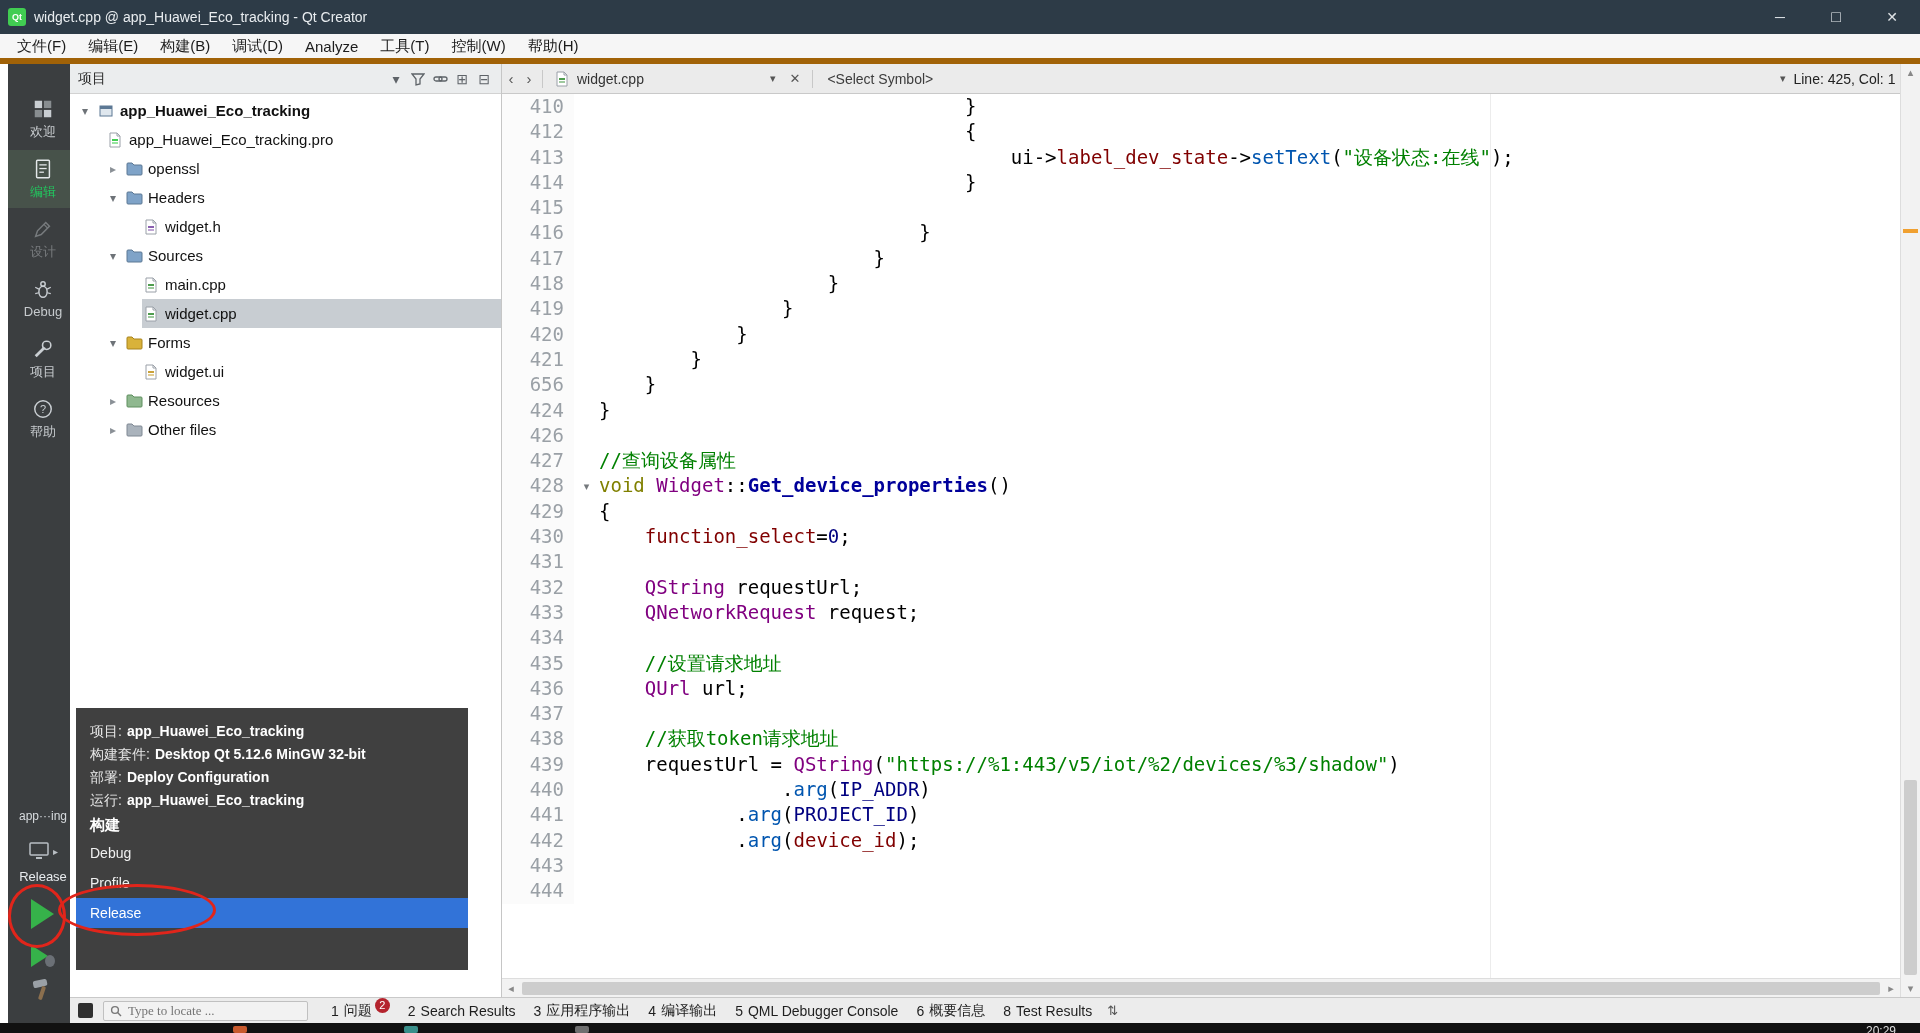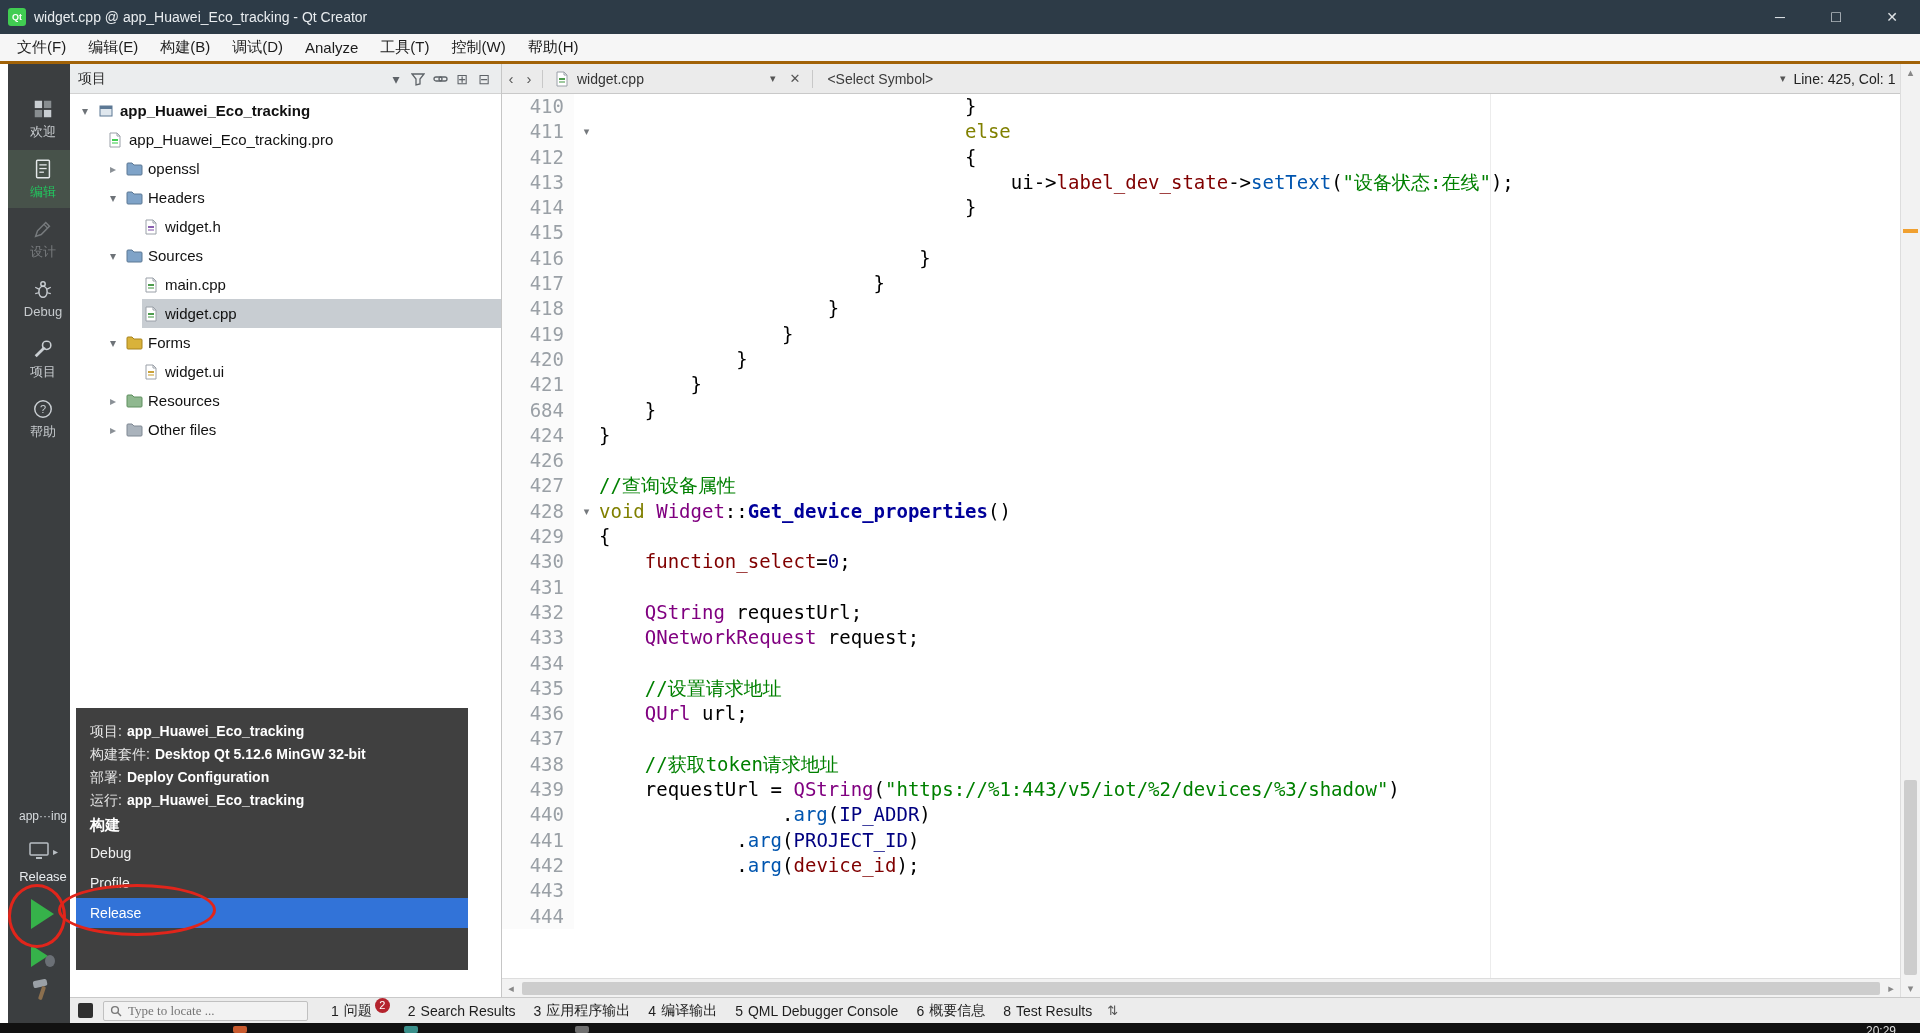--- a/index.html
+++ b/index.html
@@ -12,21 +12,21 @@
   #qc-logo{width:18px;height:18px;margin:0 8px 0 8px;border-radius:3px;background:#41cd52;
            color:#fff;font-size:9px;font-weight:bold;display:flex;align-items:center;justify-content:center;}
   #win-btns{margin-left:auto;display:flex;height:34px;}
   .win-btn{width:56px;height:34px;display:flex;align-items:center;justify-content:center;color:#dfe3e6;font-size:14px;}
   .win-btn.min::before{content:"\2500";}
   .win-btn.max::before{content:"\25A1";font-size:16px;}
   .win-btn.close::before{content:"\2715";}
 
   
   #menubar{position:absolute;left:0;top:34px;width:1920px;height:30px;background:#f6f6f6;
-           border-bottom:3px solid #a16207;display:flex;align-items:center;font-size:15px;color:#1c1c1c;padding-left:6px;box-sizing:border-box;}
+           border-bottom:6px solid #a16207;display:flex;align-items:center;font-size:15px;color:#1c1c1c;padding-left:6px;box-sizing:border-box;}
   .menu-item{padding:0 11px;height:30px;display:flex;align-items:center;}
 
   
   #modebar{position:absolute;left:8px;top:64px;width:70px;height:959px;background:#3b3e40;}
   #mode-items{padding-top:26px;display:flex;flex-direction:column;gap:2px;}
   .mode-item{height:58px;display:flex;flex-direction:column;align-items:center;justify-content:center;gap:3px;color:#c6cacd;font-size:13px;}
   .mode-item.active{background:#47524a;color:#22c55e;}
   .mode-item.disabled{opacity:.42;}
   .mode-item svg{display:block;}
 
@@ -457,27 +457,20 @@
 
     <div id="code-wrap">
       <div id="margin-line"></div>
       <div id="code-lines">
           <div class="crow">
             <span class="ln">410</span>
             <span class="foldc"></span>
             <pre class="codeln"><span class="p">                                }</span></pre>
           </div>
           <div class="crow">
-            <span class="ln">411</span>
-            <span class="foldc">
-              <span class="fold-marker"></span>
-            </span>
-            <pre class="codeln"><span class="p">                                </span><span class="k">else</span></pre>
-          </div>
-          <div class="crow">
             <span class="ln">412</span>
             <span class="foldc"></span>
             <pre class="codeln"><span class="p">                                {</span></pre>
           </div>
           <div class="crow">
             <span class="ln">413</span>
             <span class="foldc"></span>
             <pre class="codeln"><span class="p">                                    ui-&gt;</span><span class="m">label_dev_state</span><span class="p">-&gt;</span><span class="f">setText</span><span class="p">(</span><span class="s">"设备状态:在线"</span><span class="p">);</span></pre>
           </div>
           <div class="crow">
@@ -514,21 +507,21 @@
             <span class="ln">420</span>
             <span class="foldc"></span>
             <pre class="codeln"><span class="p">            }</span></pre>
           </div>
           <div class="crow">
             <span class="ln">421</span>
             <span class="foldc"></span>
             <pre class="codeln"><span class="p">        }</span></pre>
           </div>
           <div class="crow">
-            <span class="ln">684</span>
+            <span class="ln">656</span>
             <span class="foldc"></span>
             <pre class="codeln"><span class="p">    }</span></pre>
           </div>
           <div class="crow">
             <span class="ln">424</span>
             <span class="foldc"></span>
             <pre class="codeln"><span class="p">}</span></pre>
           </div>
           <div class="crow">
             <span class="ln">426</span>

